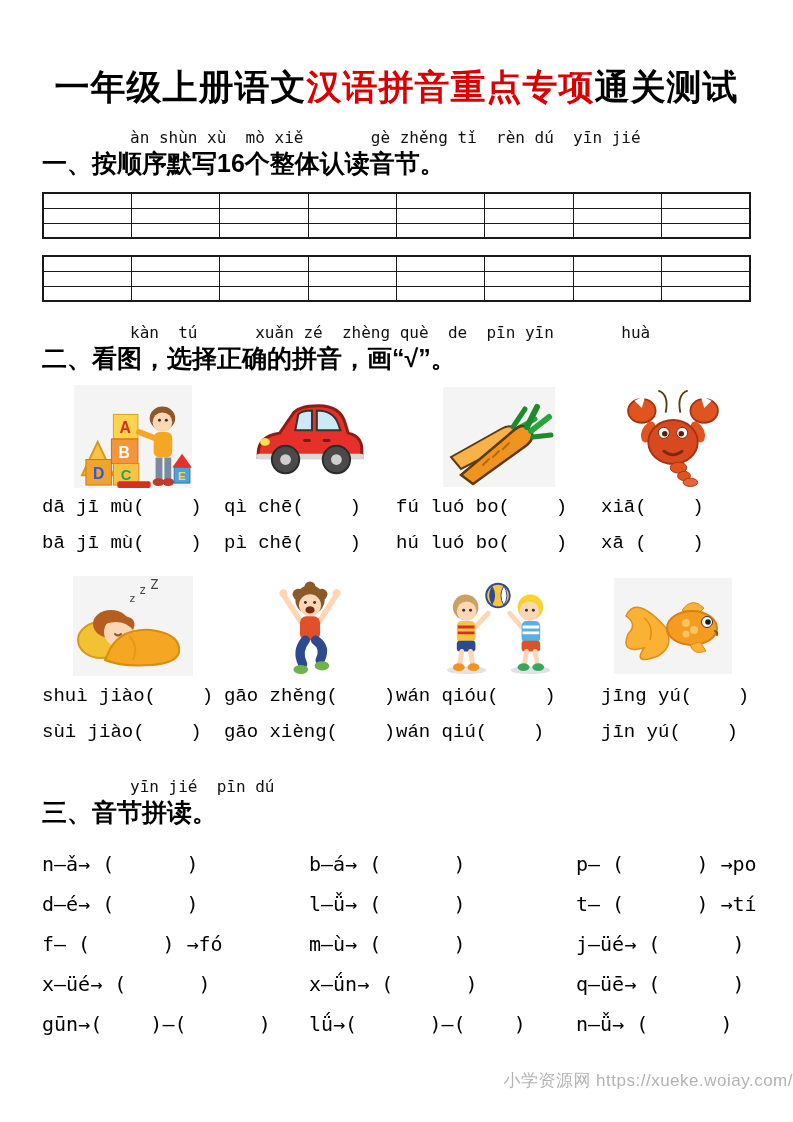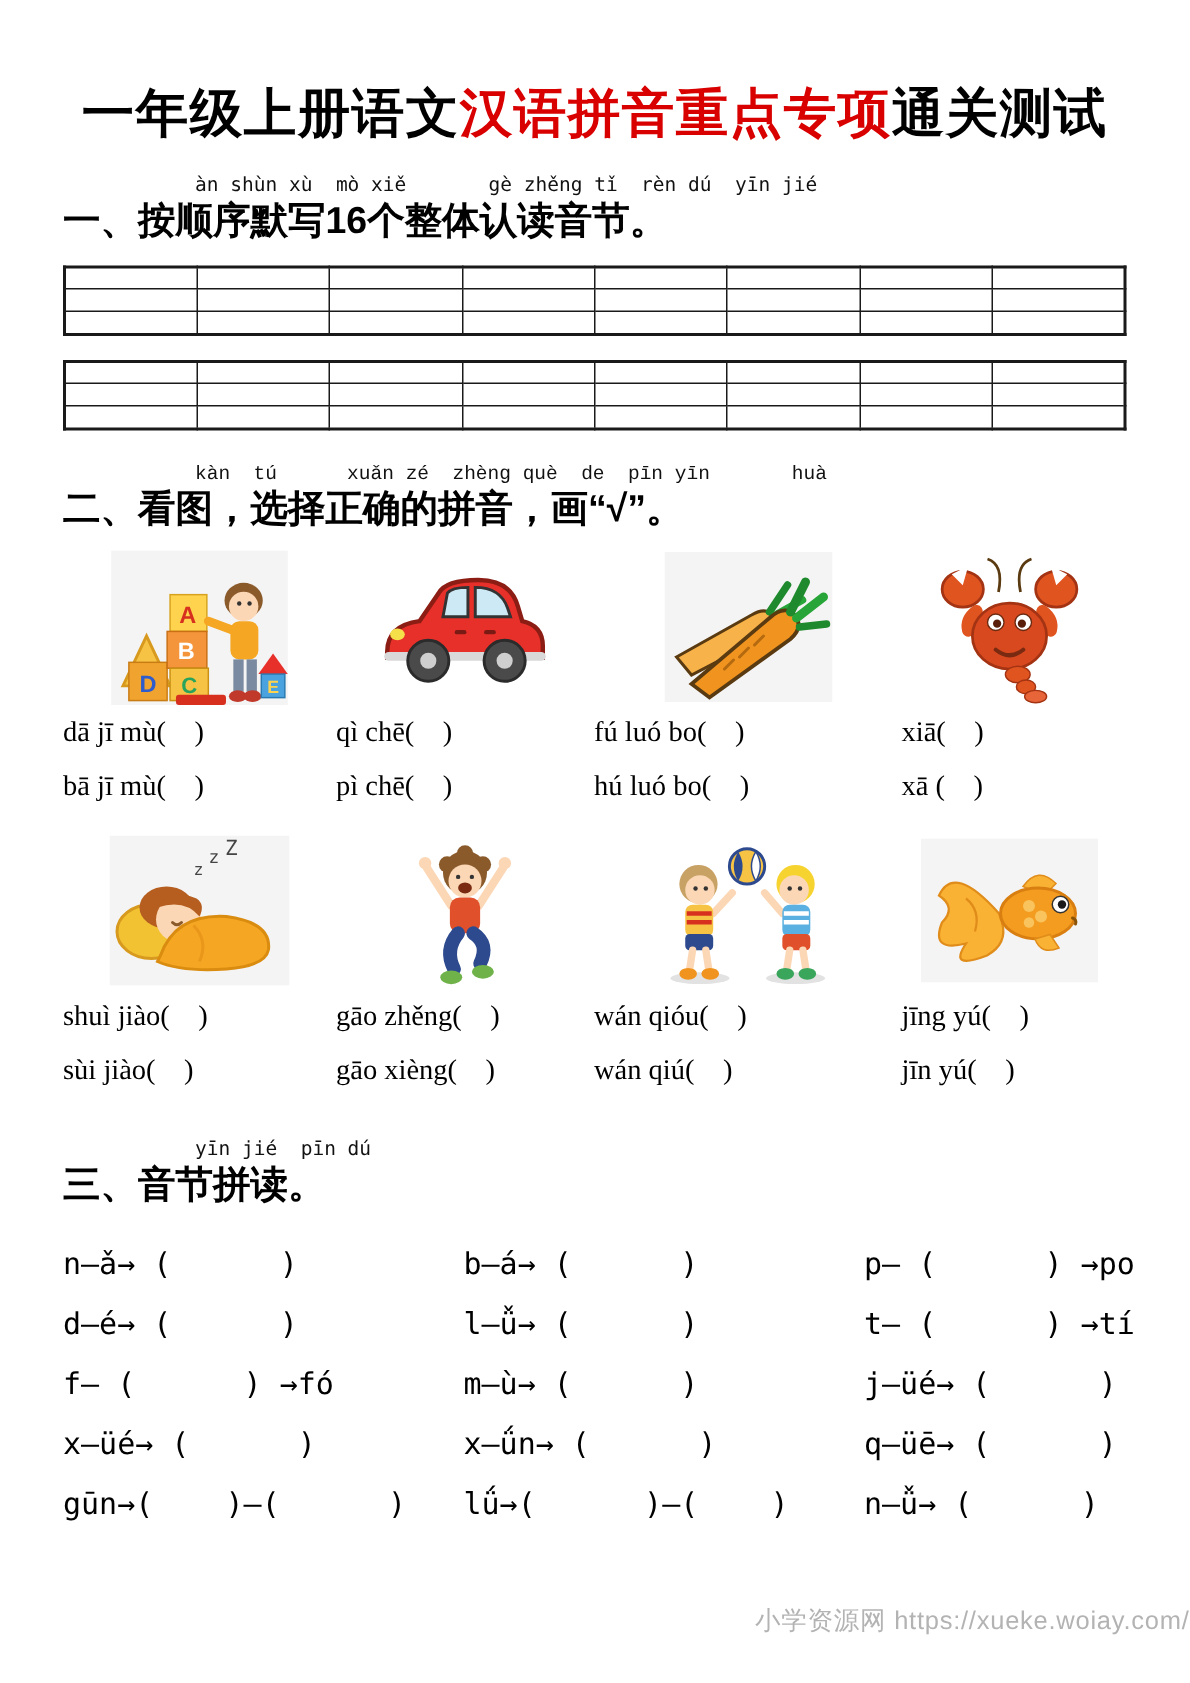--- a/index.html
+++ b/index.html
@@ -1,43 +1,43 @@
 <!DOCTYPE html>
 <html><head>
 <meta charset="utf-8">
 <style>
   * { margin:0; padding:0; box-sizing:border-box; }
   html,body { background:#fff; }
   body {
     width:793px; height:1122px; position:relative; overflow:hidden;
     font-family:"Liberation Sans", sans-serif; color:#000;
   }
-  .page { padding:28px 42px 0 42px; position:relative; height:100%; }
+  .page { padding:40px 42px 0 42px; position:relative; height:100%; }
 
   .title { text-align:center; font-size:35px; font-weight:bold; margin-top:24px; letter-spacing:1px; white-space:nowrap; }
   .title .accent { color:#d90000; }
 
   .sec-pinyin {
-    font-family:"DejaVu Sans Mono", monospace; font-size:13px; color:#111;
+    font-family:"DejaVu Sans Mono", monospace; font-size:16px; color:#111;
     white-space:pre; padding-left:88px; line-height:1.1;
   }
   .sec-heading { font-size:25px; font-weight:bold; line-height:1.3; }
 
   .s1-pinyin { margin-top:18px; }
   .pinyin-grid { width:100%; border-collapse:collapse; border:2px solid #1a1a1a; table-layout:fixed; }
   .pinyin-grid td { border:1px solid #1a1a1a; height:15px; }
   .grid-1 { margin-top:13px; }
   .grid-2 { margin-top:16px; }
 
-  .s2-pinyin { margin-top:22px;font-family:Liberation Mono, monospace; }
+  .s2-pinyin { margin-top:22px; }
 
   .s2-grid { display:grid; grid-template-columns:182px 172px 205px 144px; margin-top:10px; }
   .img-box { height:105px; display:flex; align-items:center; justify-content:center; }
   .opt {
-    font-family:Liberation Serif, serif; font-size:19px; white-space:pre;
+    font-family:Liberation Mono, monospace; font-size:19px; white-space:pre;
     height:36px; display:flex; align-items:center;
   }
   .g2 { margin-top:12px; }
 
   .s3-pinyin { margin-top:28px; }
   .blend-rows { margin-top:16px; }
   .blend-row { display:grid; grid-template-columns:235px 235px 233px; height:40px; align-items:center;gap:32px; }
   .blend-cell { font-family:"DejaVu Sans Mono", monospace; font-size:20px; white-space:pre; }
 
   .footer {

